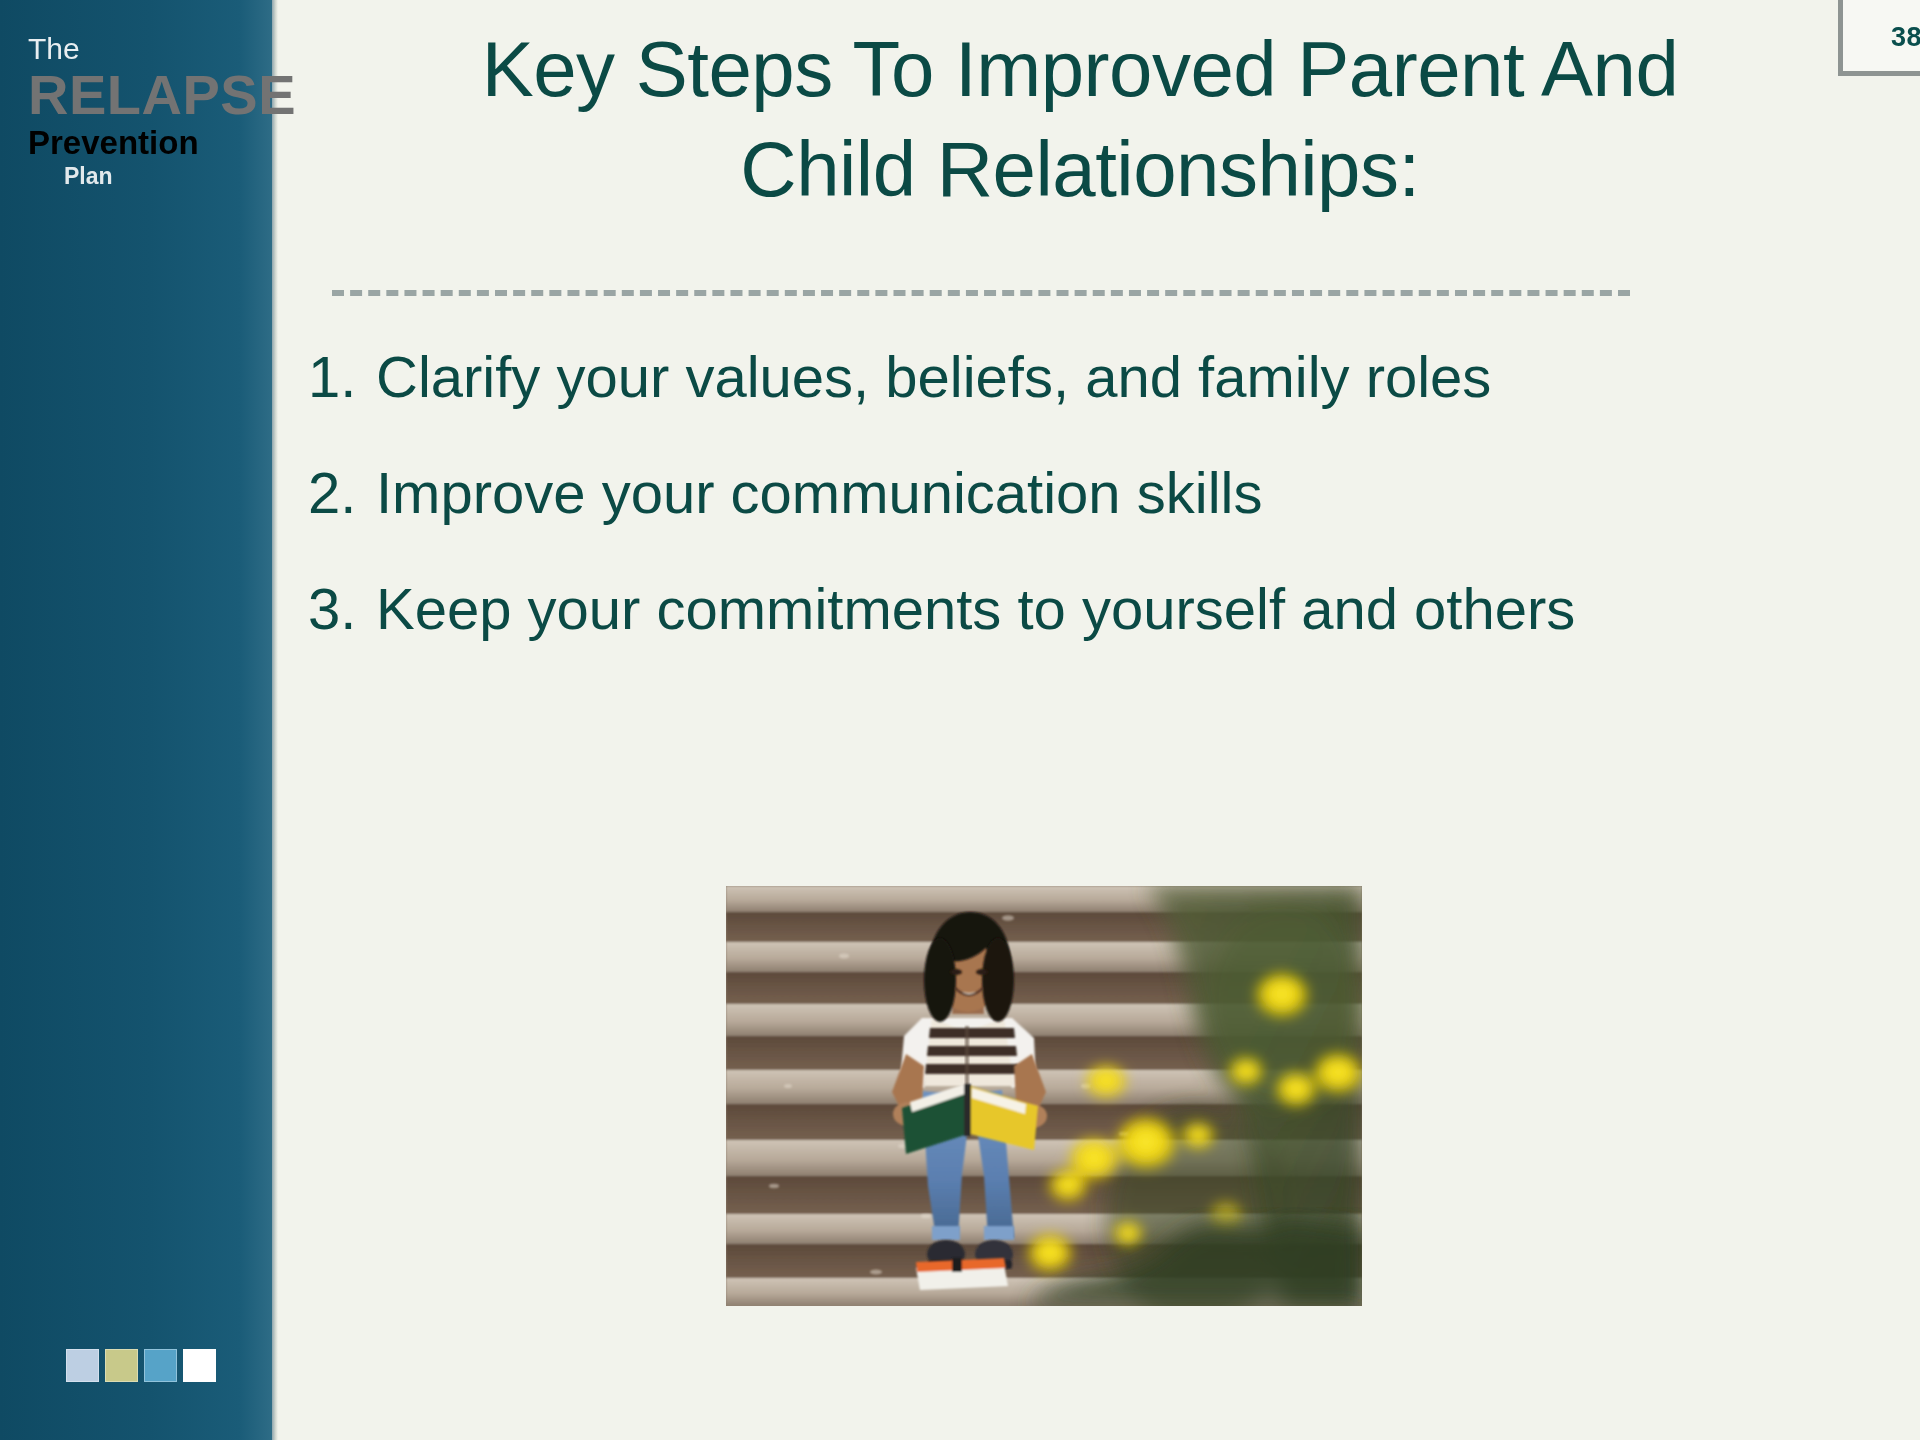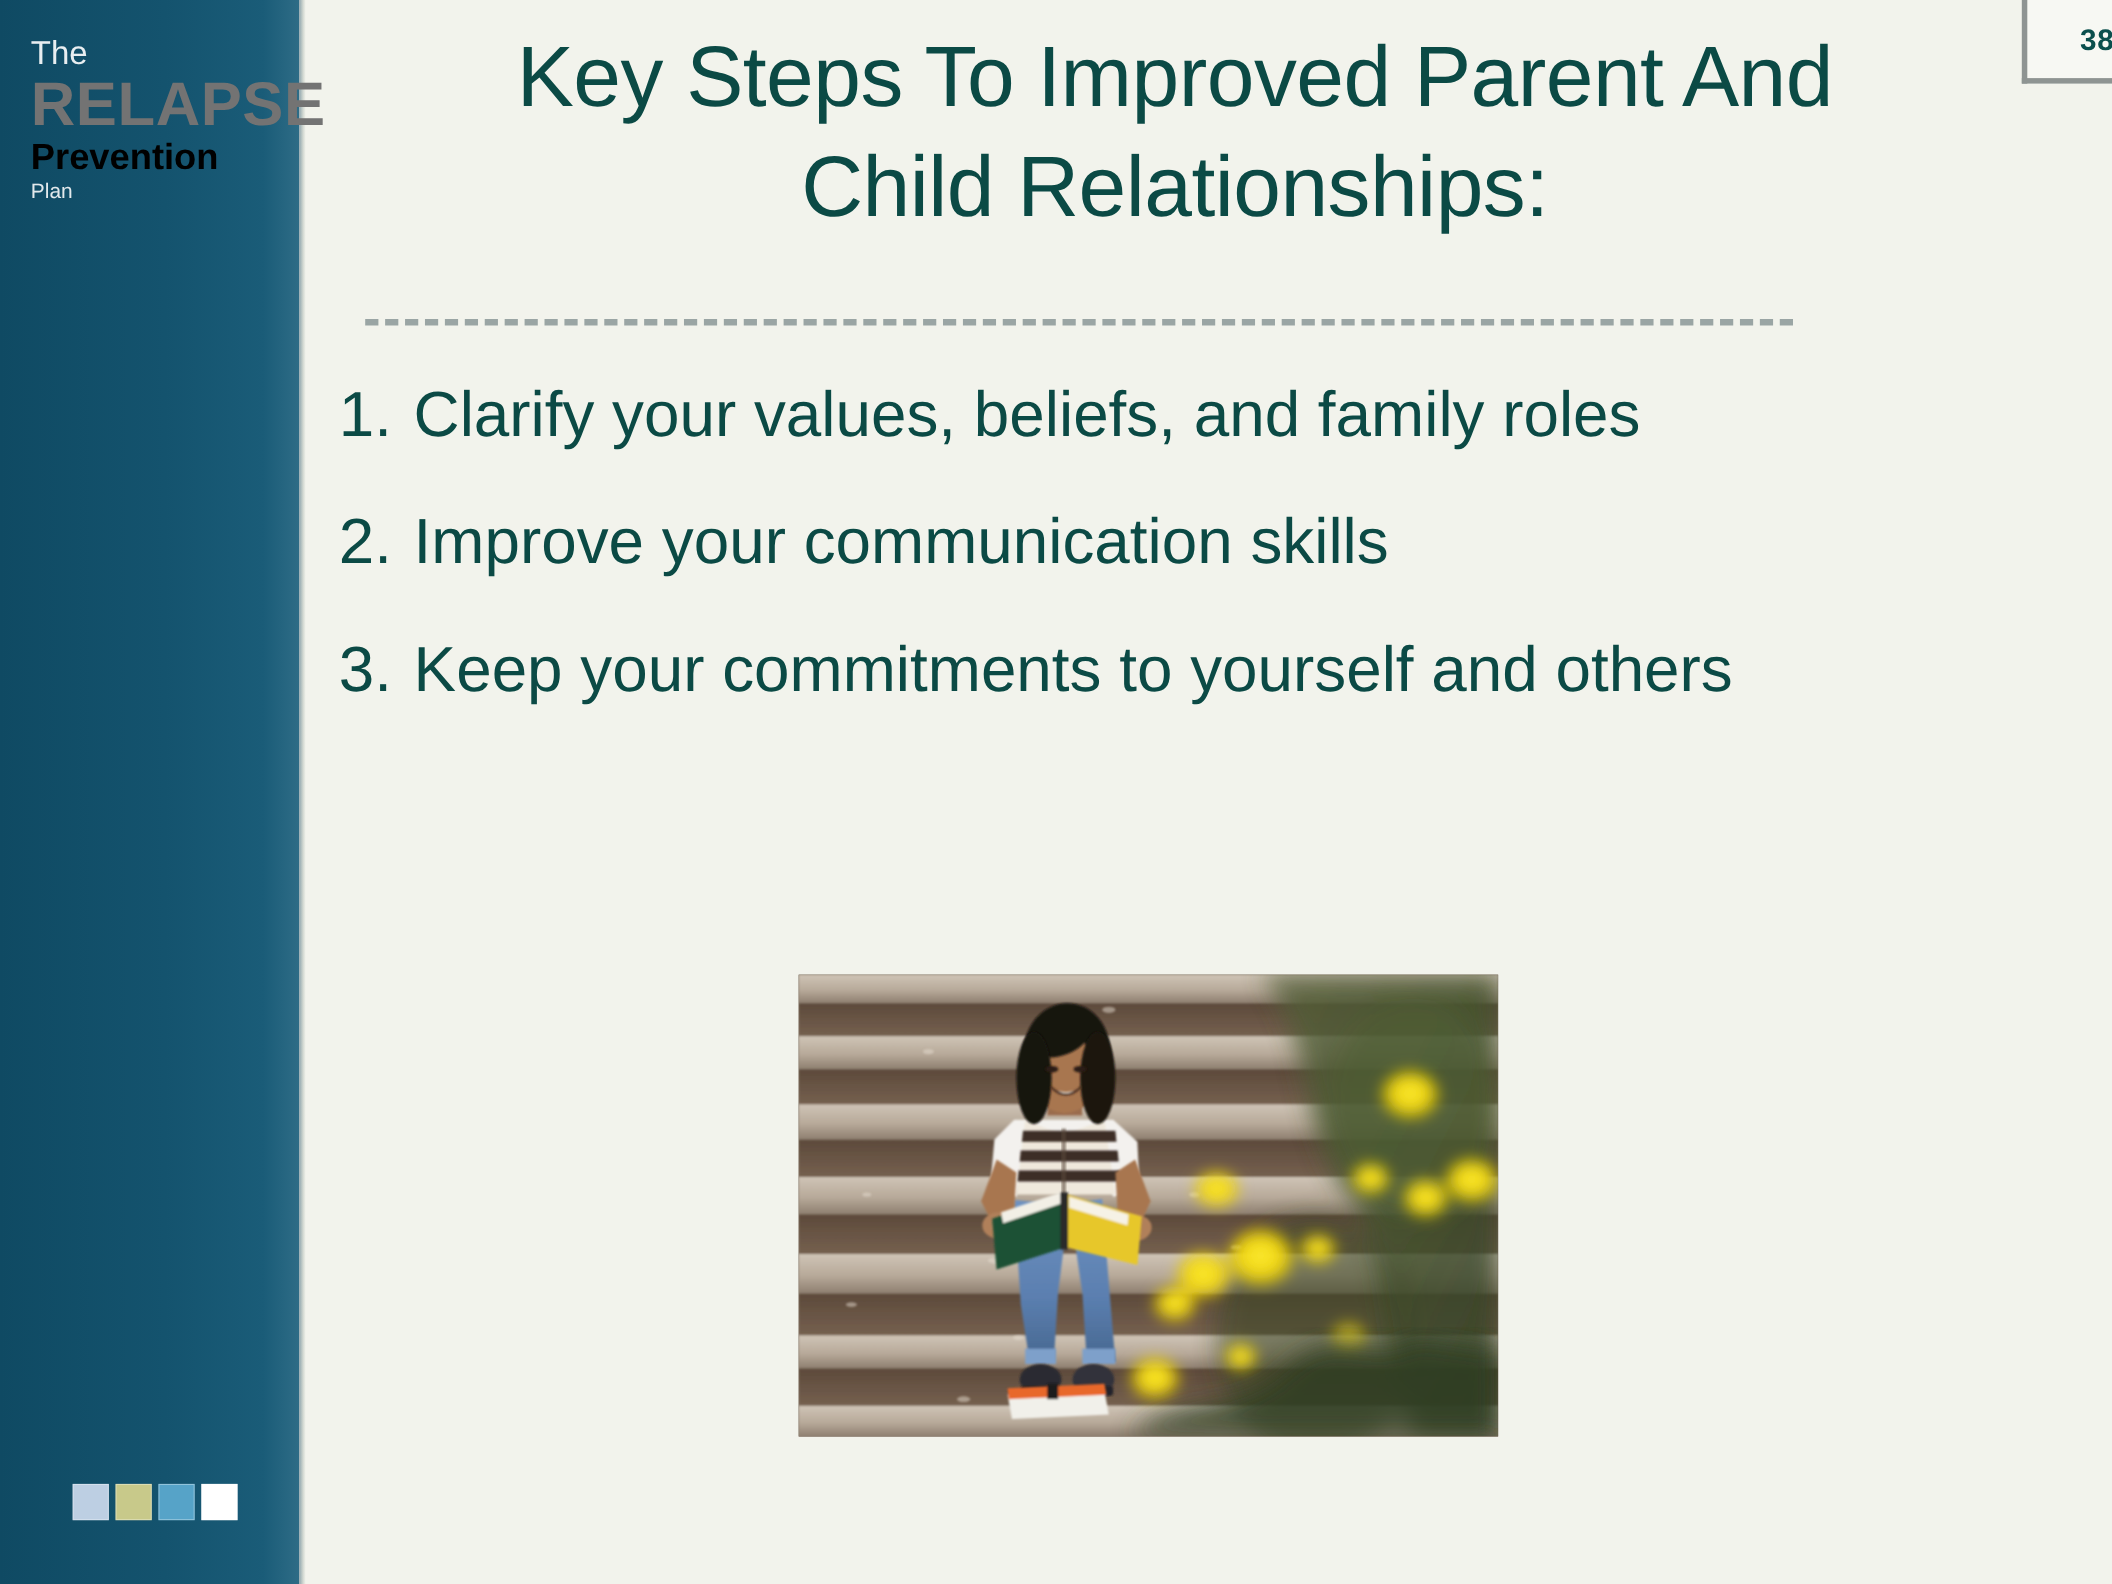--- a/index.html
+++ b/index.html
@@ -61,25 +61,26 @@
   }
   #logo .logo-prevention {
     font-size: 33px;
     font-weight: 700;
     letter-spacing: 0px;
     color: #000000;
     display: block;
     line-height: 1.12;
   }
   #logo .logo-plan {
-    font-size: 19px;
-    font-weight: 400;
+    font-size: 23px;
+    font-weight: 700;
     color: #e2e9ec;
     display: block;
     margin-top: 3px;
+    margin-left: 36px;
   }
 
   #swatches {
     position: absolute;
     left: 66px;
     bottom: 58px;
     display: flex;
     gap: 6px;
   }
   #swatches .sw {
@@ -109,21 +110,21 @@
     font-size: 27px;
     font-weight: 700;
     color: #0a4f4d;
     letter-spacing: 0.5px;
     margin-left: 25px;
   }
 
   
   #title {
     position: absolute;
-    left: 288px;
+    left: 300px;
     top: 20px;
     width: 1560px;
     text-align: center;
     color: #0b4a45;
     font-size: 78px;
     font-weight: 400;
     line-height: 1.28;
     letter-spacing: -0.5px;
   }
   #title .tline { display: block; }

